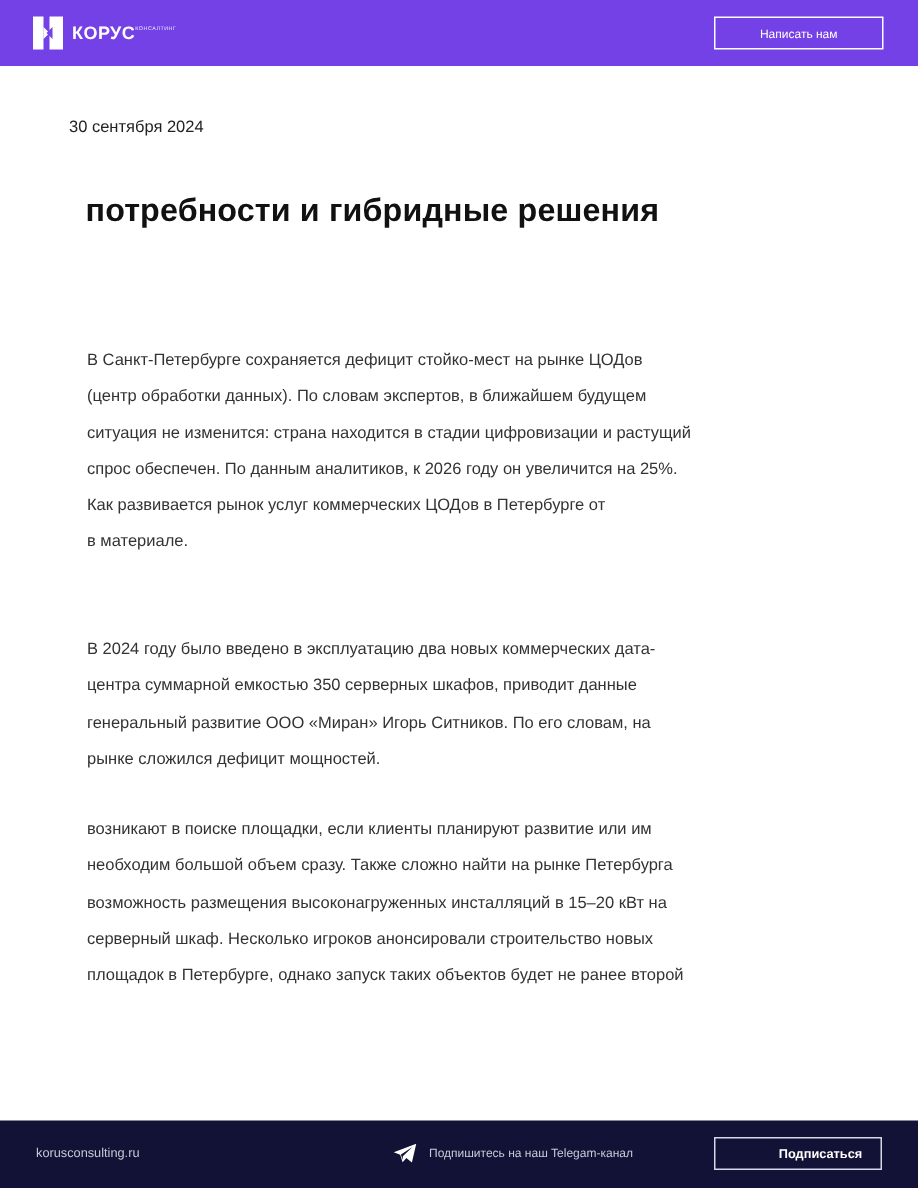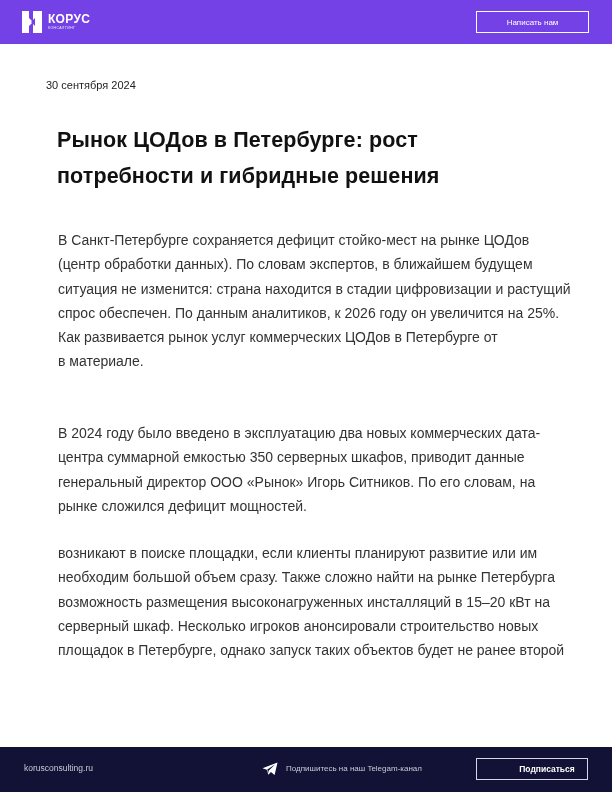--- a/index.html
+++ b/index.html
@@ -11,42 +11,42 @@
       background: #7441e6;
     }
     .logo { position: absolute; left: 22px; top: 10px; height: 24px; display: flex; align-items: center; }
     .logo-mark { width: 20px; height: 22px; position: relative; }
     .logo-mark .l { position: absolute; left: 0; top: 0; width: 7px; height: 22px; background: #fff; }
     .logo-mark .r { position: absolute; left: 11px; top: 0; width: 9px; height: 22px; background: #fff; }
     .logo-mark .notch { position: absolute; left: 7px; top: 7px; width: 0; height: 0;
       border-top: 4px solid transparent; border-bottom: 4px solid transparent; border-left: 4px solid #fff; }
     .logo-mark .notch2 { position: absolute; left: 9px; top: 7px; width: 0; height: 0;
       border-top: 4px solid transparent; border-bottom: 4px solid transparent; border-right: 4px solid #7441e6; }
-    .logo-text { margin-left: 6px; display: flex; flex-direction: column; line-height: 1; }
+    .logo-text { margin-left: 6px; display: flex; flex-direction: row; line-height: 1; }
     .logo-name { color: #fff; font-weight: bold; font-size: 12px; letter-spacing: 0.3px; }
     .logo-sub { color: #fff; font-size: 3.5px; letter-spacing: 0.4px; margin-top: 2px; opacity: 0.9; }
 
     .write-btn {
       position: absolute; left: 476px; top: 11px; width: 113px; height: 22px;
       border: 1px solid #ffffff; background: transparent; color: #fff;
       font-family: "Liberation Sans", sans-serif; font-weight: normal; font-size: 8px;
       display: flex; align-items: center; justify-content: center;
     }
 
     .date { position: absolute; left: 46px; top: 79px; font-size: 11px; color: #222; }
 
     .title {
       position: absolute; left: 57px; top: 122px; width: 510px;
       font-size: 21.5px; font-weight: bold; line-height: 36px; color: #111;
       letter-spacing: 0.1px;
     }
 
     .para {
       position: absolute; left: 58px; width: 510px;
-      font-size: 14px; line-height: 24.3px; color: #333;
+      font-size: 11px; line-height: 24.3px; color: #333;
     }
     .p1 { top: 228px; }
     .p2 { top: 421px; }
     .p3 { top: 541px; }
     .line { display: block; white-space: nowrap; }
 
     .footer {
       position: absolute; left: 0; top: 747px; width: 612px; height: 45px;
       background: #111235;
     }
@@ -75,37 +75,36 @@
       <span class="logo-name">КОРУС</span>
       <span class="logo-sub">КОНСАЛТИНГ</span>
     </div>
   </div>
   <button class="write-btn">Написать нам</button>
 </header>
 
 <div class="date">30 сентября 2024</div>
 
 <h1 class="title">
-  <span class="line">Рынок ЦОДов в Петербурге: рост</span>
   <span class="line">потребности и гибридные решения</span>
 </h1>
 
 <p class="para p1">
   <span class="line">В Санкт-Петербурге сохраняется дефицит стойко-мест на рынке ЦОДов</span>
   <span class="line">(центр обработки данных). По словам экспертов, в ближайшем будущем</span>
   <span class="line">ситуация не изменится: страна находится в стадии цифровизации и растущий</span>
   <span class="line">спрос обеспечен. По данным аналитиков, к 2026 году он увеличится на 25%.</span>
   <span class="line">Как развивается рынок услуг коммерческих ЦОДов в Петербурге от</span>
   <span class="line">в материале.</span>
 </p>
 
 <p class="para p2">
   <span class="line">В 2024 году было введено в эксплуатацию два новых коммерческих дата-</span>
   <span class="line">центра суммарной емкостью 350 серверных шкафов, приводит данные</span>
-  <span class="line">генеральный директор ООО «Рынок» Игорь Ситников. По его словам, на</span>
+  <span class="line">генеральный развитие ООО «Миран» Игорь Ситников. По его словам, на</span>
   <span class="line">рынке сложился дефицит мощностей.</span>
 </p>
 
 <p class="para p3">
   <span class="line">возникают в поиске площадки, если клиенты планируют развитие или им</span>
   <span class="line">необходим большой объем сразу. Также сложно найти на рынке Петербурга</span>
   <span class="line">возможность размещения высоконагруженных инсталляций в 15–20 кВт на</span>
   <span class="line">серверный шкаф. Несколько игроков анонсировали строительство новых</span>
   <span class="line">площадок в Петербурге, однако запуск таких объектов будет не ранее второй</span>
 </p>

